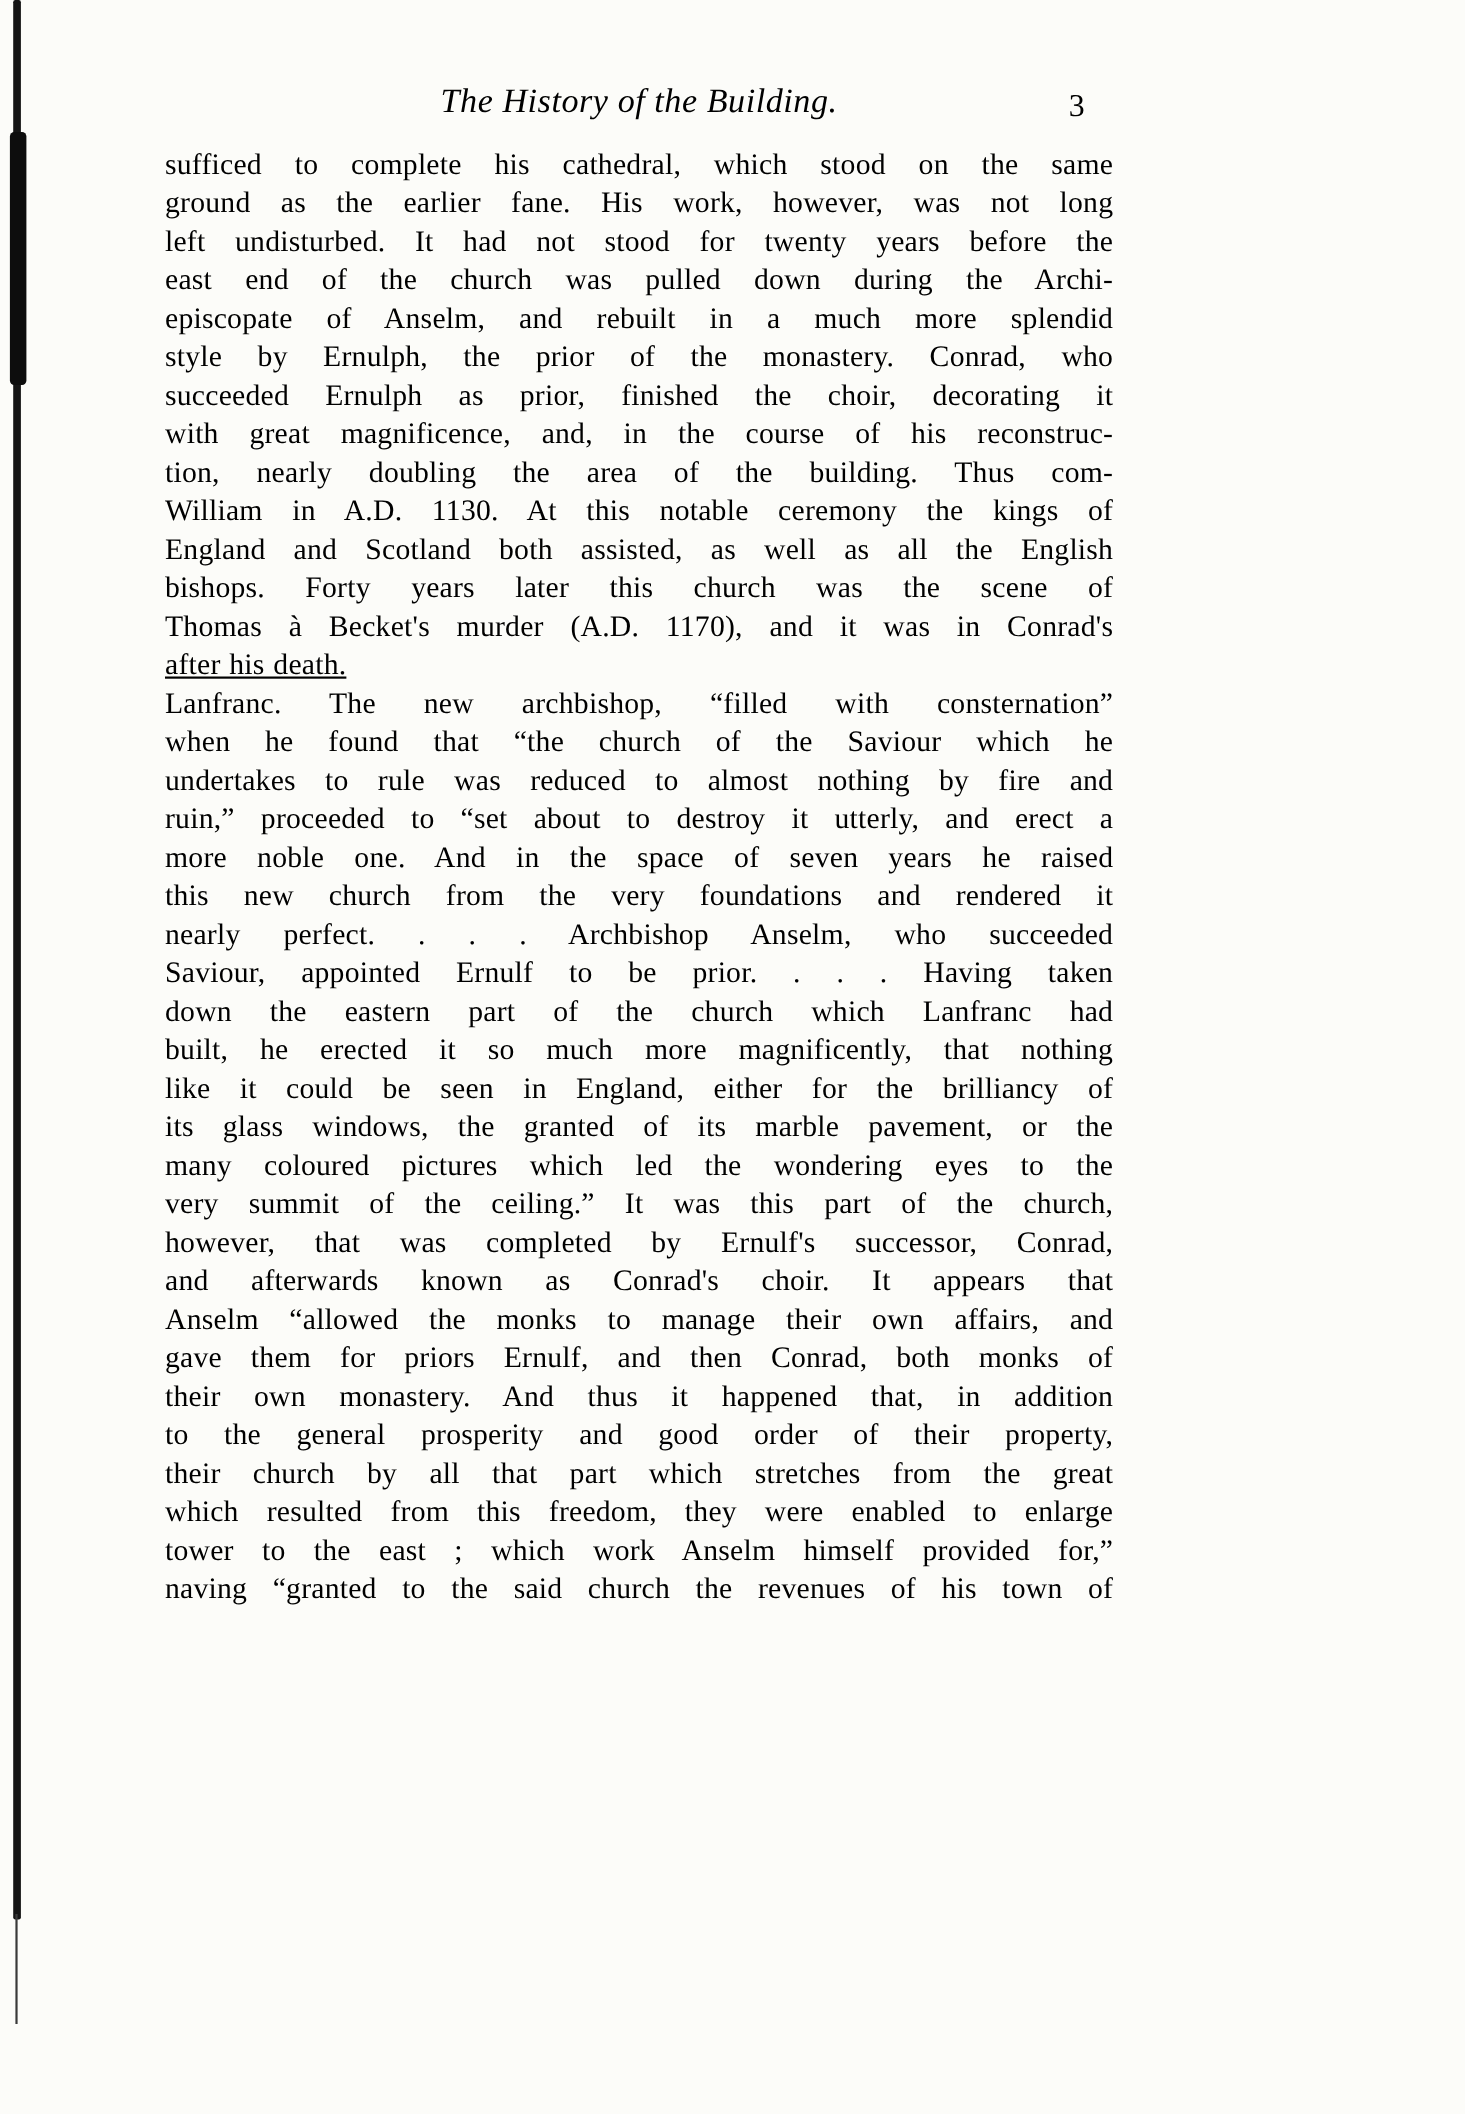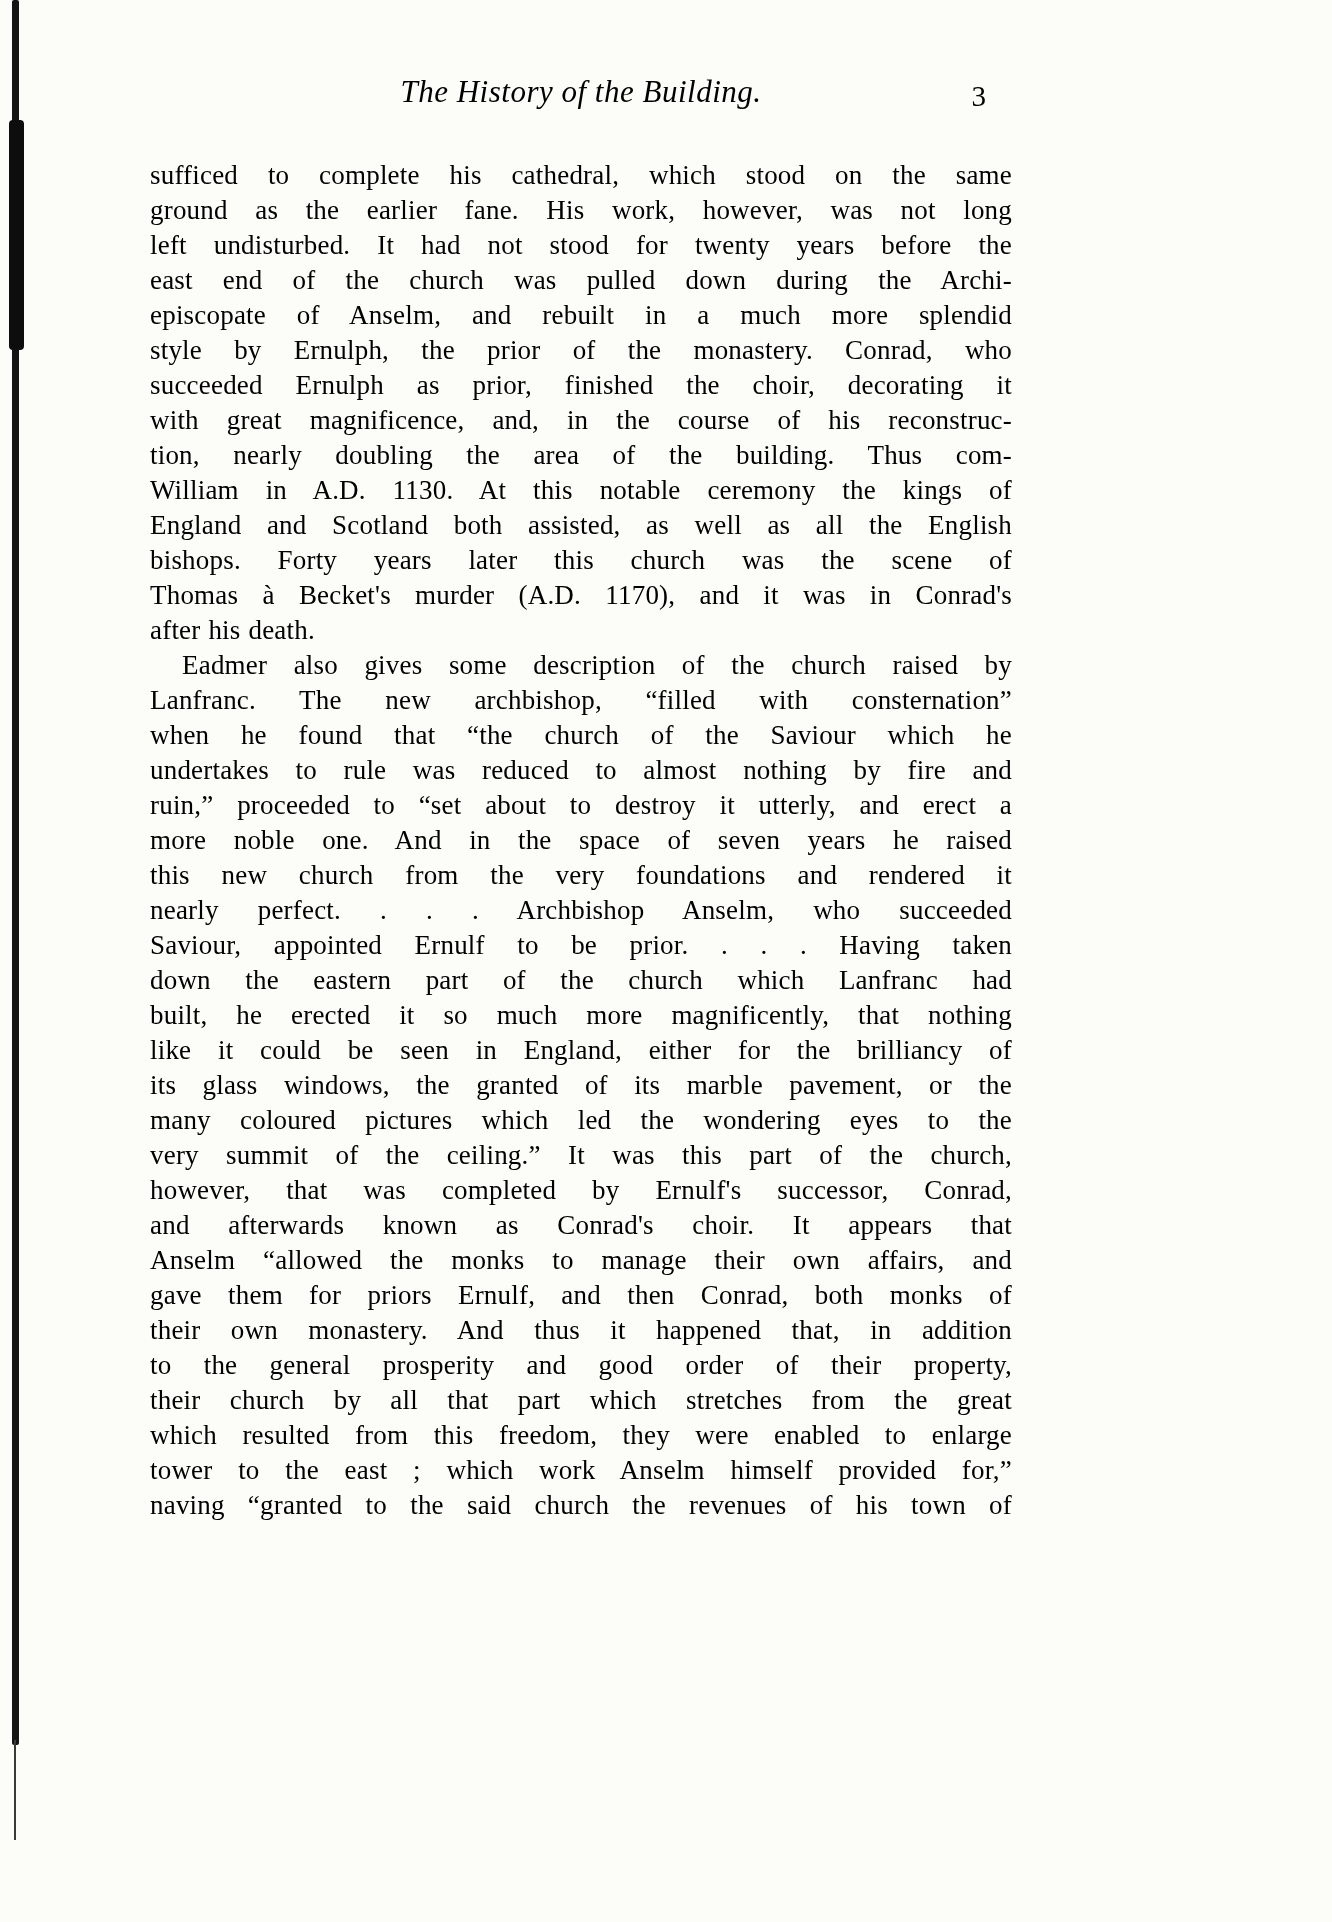--- a/index.html
+++ b/index.html
@@ -61,35 +61,36 @@
   .running-head .folio {
     position: absolute;
     right: 26px;
     top: 6px;
     font-size: 29px;
     font-style: normal;
   }
   .text-block {
     position: absolute;
     left: 150px;
-    top: 158px;
+    top: 132px;
     width: 862px;
     font-size: 27px;
     line-height: 35px;
     letter-spacing: 0.2px;
   }
   .paragraph { margin: 0; }
   .line {
     text-align: justify;
     text-align-last: justify;
     white-space: normal;
     word-spacing: 1px;
   }
   .line.no-justify {
     text-align-last: left;
+    text-decoration: underline;
   }
   .line.indent {
     text-indent: 32px;
   }
 </style>
 </head>
 <body>
 
 <div class="page">
 
@@ -113,21 +114,20 @@
         <div class="line">succeeded Ernulph as prior, finished the choir, decorating it</div>
         <div class="line">with great magnificence, and, in the course of his reconstruc-</div>
         <div class="line">tion, nearly doubling the area of the building.  Thus com-</div>
         <div class="line">William in A.D. 1130.  At this notable ceremony the kings of</div>
         <div class="line">England and Scotland both assisted, as well as all the English</div>
         <div class="line">bishops.  Forty years later this church was the scene of</div>
         <div class="line">Thomas à Becket's murder (A.D. 1170), and it was in Conrad's</div>
         <div class="line no-justify">after his death.</div>
       </div>
     <div class="paragraph">
-        <div class="line indent">Eadmer also gives some description of the church raised by</div>
         <div class="line">Lanfranc.  The new archbishop, “filled with consternation”</div>
         <div class="line">when he found that “the church of the Saviour which he</div>
         <div class="line">undertakes to rule was reduced to almost nothing by fire and</div>
         <div class="line">ruin,” proceeded to “set about to destroy it utterly, and erect a</div>
         <div class="line">more noble one.  And in the space of seven years he raised</div>
         <div class="line">this new church from the very foundations and rendered it</div>
         <div class="line">nearly perfect. . . . Archbishop Anselm, who succeeded</div>
         <div class="line">Saviour, appointed Ernulf to be prior. . . . Having taken</div>
         <div class="line">down the eastern part of the church which Lanfranc had</div>
         <div class="line">built, he erected it so much more magnificently, that nothing</div>

